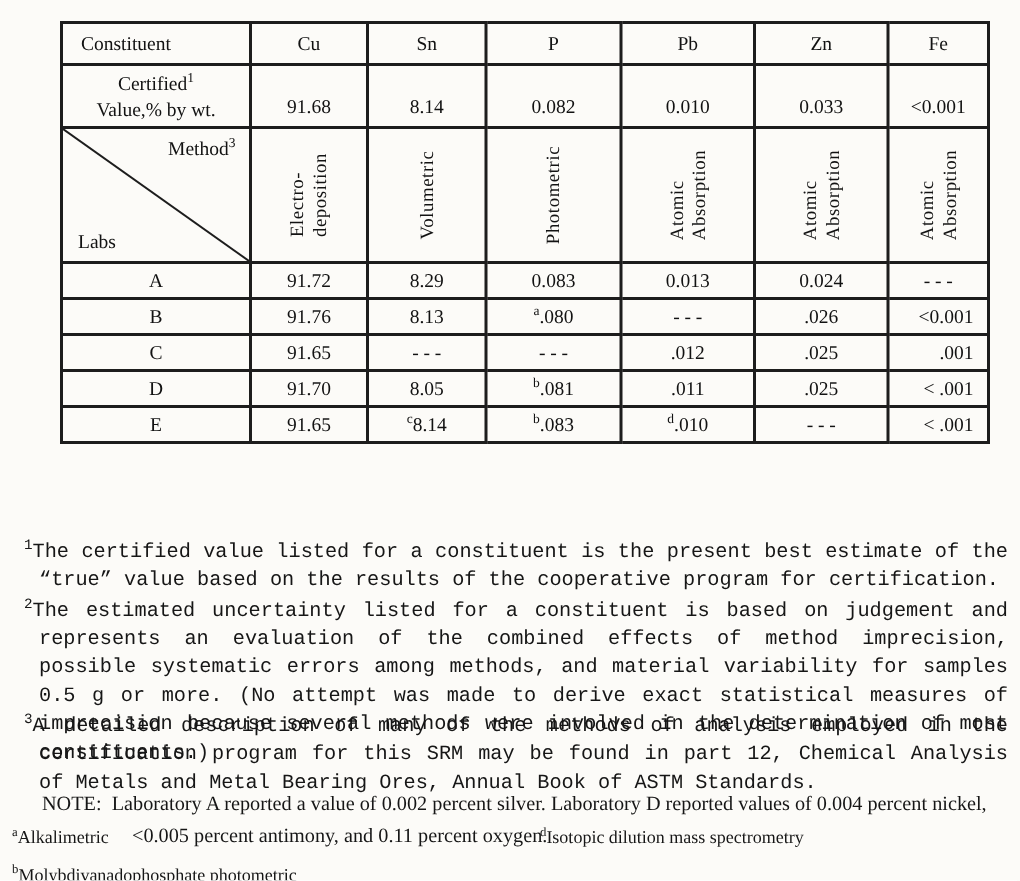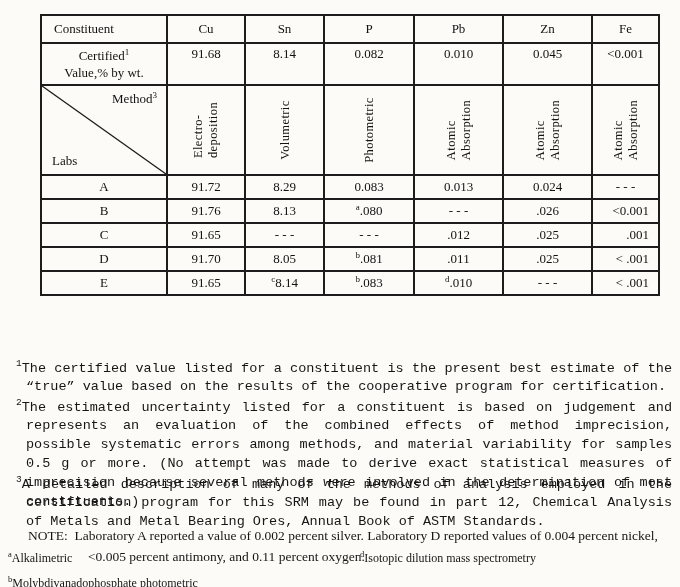--- a/index.html
+++ b/index.html
@@ -19,21 +19,21 @@
     border:2px solid #1d1d1d; padding:0; text-align:center;
     vertical-align:middle; overflow:hidden;
   }
   tr.hdr  { height:28px;padding-left:23px; }
   tr.hdr td.lbl { text-align:left; padding-left:12px; }
   tr.cert { height:42px; }
   tr.unc  { height:38px; }
   tr.meth { height:90px; }
   tr.lab  { height:24px; }
   td.lbl2 { text-align:left; padding:3px 4px 3px 10px; vertical-align:top; line-height:17px; }
-  tr.cert td.val, tr.unc td.val { vertical-align:bottom; padding-bottom:22px; }
+  tr.cert td.val, tr.unc td.val { vertical-align:bottom; padding-bottom:5px; }
   sup.fm { font-size:9px; line-height:0; }
   sub.fs { font-size:9px; line-height:0; }
 
   
   td.diag { position:relative; }
   td.diag svg { position:absolute; left:0; top:0; width:100%; height:100%; }
   .diag-top { position:absolute; top:5px; right:9px; font-size:13px; }
   .diag-bot { position:absolute; bottom:5px; left:10px; font-size:13px; }
 
   
@@ -93,21 +93,21 @@
         <td>Zn</td>
         <td>Fe</td>
       </tr>
 
       <tr class="cert">
         <td class="lbl2"><span>Certified</span><sup class="fm">1</sup><br><span>Value,% by wt.</span></td>
         <td class="val">91.68</td>
         <td class="val">8.14</td>
         <td class="val">0.082</td>
         <td class="val">0.010</td>
-        <td class="val">0.045</td>
+        <td class="val">0.033</td>
         <td class="val">&lt;0.001</td>
       </tr>
 
 
       <tr class="meth">
         <td class="diag">
           <svg viewBox="0 0 100 100" preserveAspectRatio="none">
               <line x1="0" y1="0" x2="100" y2="100" stroke="#1d1d1d" stroke-width="1.3" vector-effect="non-scaling-stroke"></line>
             </svg>
           <span class="diag-top"><span>Method</span><sup class="fm">3</sup></span>

